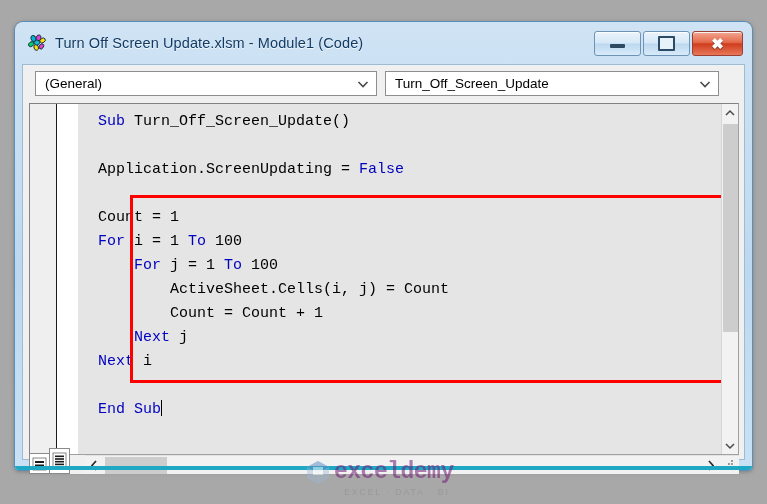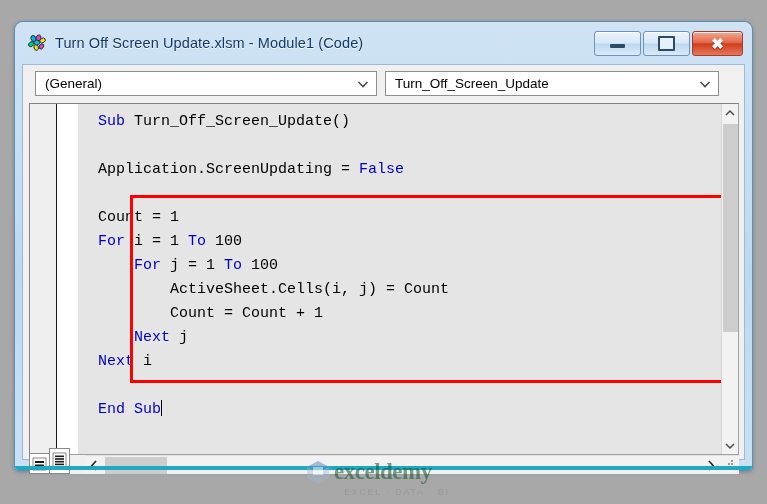--- a/index.html
+++ b/index.html
@@ -318,24 +318,24 @@
     position: absolute;
     left: 305px;
     top: 458px;
     width: 162px;
     height: 40px;
     opacity: 0.55;
     pointer-events: none;
   }
   #wm-row { display: flex; align-items: center; }
   #wm-text {
-    font-family: Liberation Serif, serif;
+    font-family: Liberation Mono, monospace;
     font-size: 23px;
     font-weight: bold;
-    color: #14532d;
+    color: #701a75;
     letter-spacing: -0.5px;
     margin-left: 3px;
   }
   #wm-sub {
     font-family: "Liberation Sans", sans-serif;
     font-size: 8.5px;
     color: #8d8d8d;
     letter-spacing: 2px;
     text-align: center;
     margin-top: 1px;

